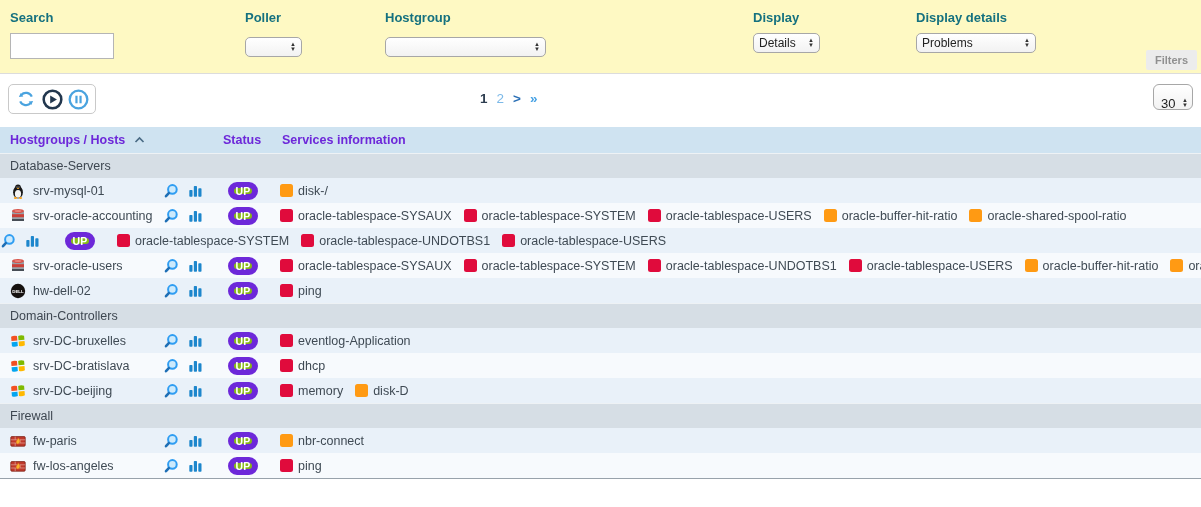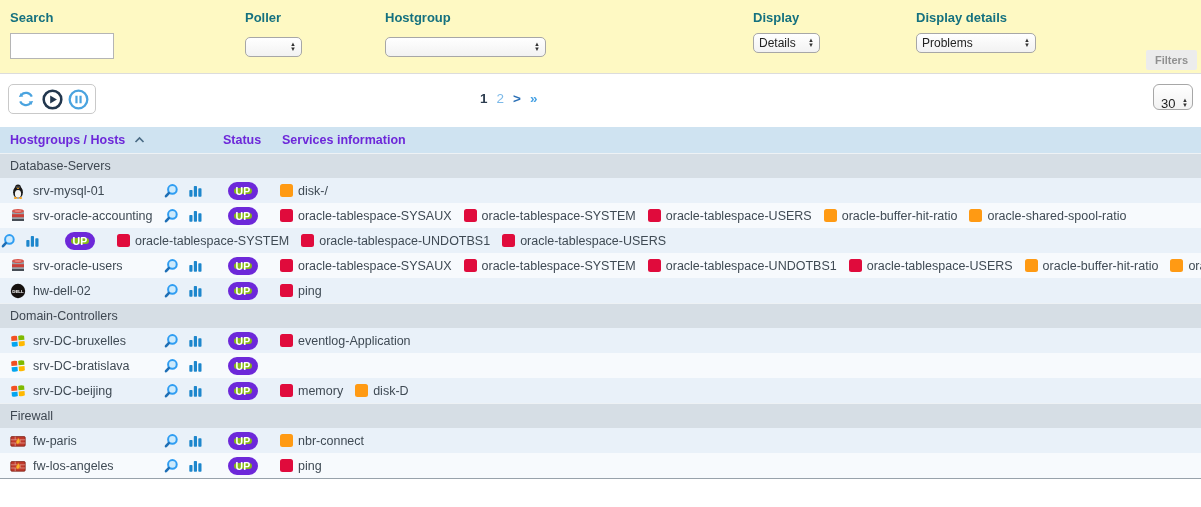--- a/index.html
+++ b/index.html
@@ -481,20 +481,26 @@
               <svg width="15" height="15" viewBox="0 0 16 16">
   <rect x="1.4" y="7.4" width="3.4" height="7.2" rx="0.8" fill="#1d86cc"></rect>
   <rect x="6.2" y="3.2" width="3.4" height="11.4" rx="0.8" fill="#1d86cc"></rect>
   <rect x="11" y="5.6" width="3.4" height="9" rx="0.8" fill="#1d86cc"></rect>
               </svg>
             </span>
        </div>
        <div class="cell-status">
          <span class="badge-up">UP</span>
        </div>
+       <div class="cell-services">
+            <span class="svc">
+         <span class="sq sq-critical"></span>
+         <span>dhcp</span>
+       </span>
+          </div>
         </div>
         <div class="trow shade-a">
           <div class="cell-host">
          <span class="hicon">
               <svg width="16" height="16" viewBox="0 0 16 16">
     <g transform="rotate(-5 8 8)">
       <path d="M1.5 3.2 Q4.4 1.8 7.4 3 L7.4 7.4 L1.5 7.4 Z" fill="#f25022"></path>
       <path d="M8.6 3 Q11.6 1.8 14.5 3.2 L14.5 7.4 L8.6 7.4 Z" fill="#7fba00"></path>
       <path d="M1.5 8.6 L7.4 8.6 L7.4 13 Q4.4 14.2 1.5 12.8 Z" fill="#05a6f0"></path>
       <path d="M8.6 8.6 L14.5 8.6 L14.5 12.8 Q11.6 14.2 8.6 13 Z" fill="#ffb900"></path>

